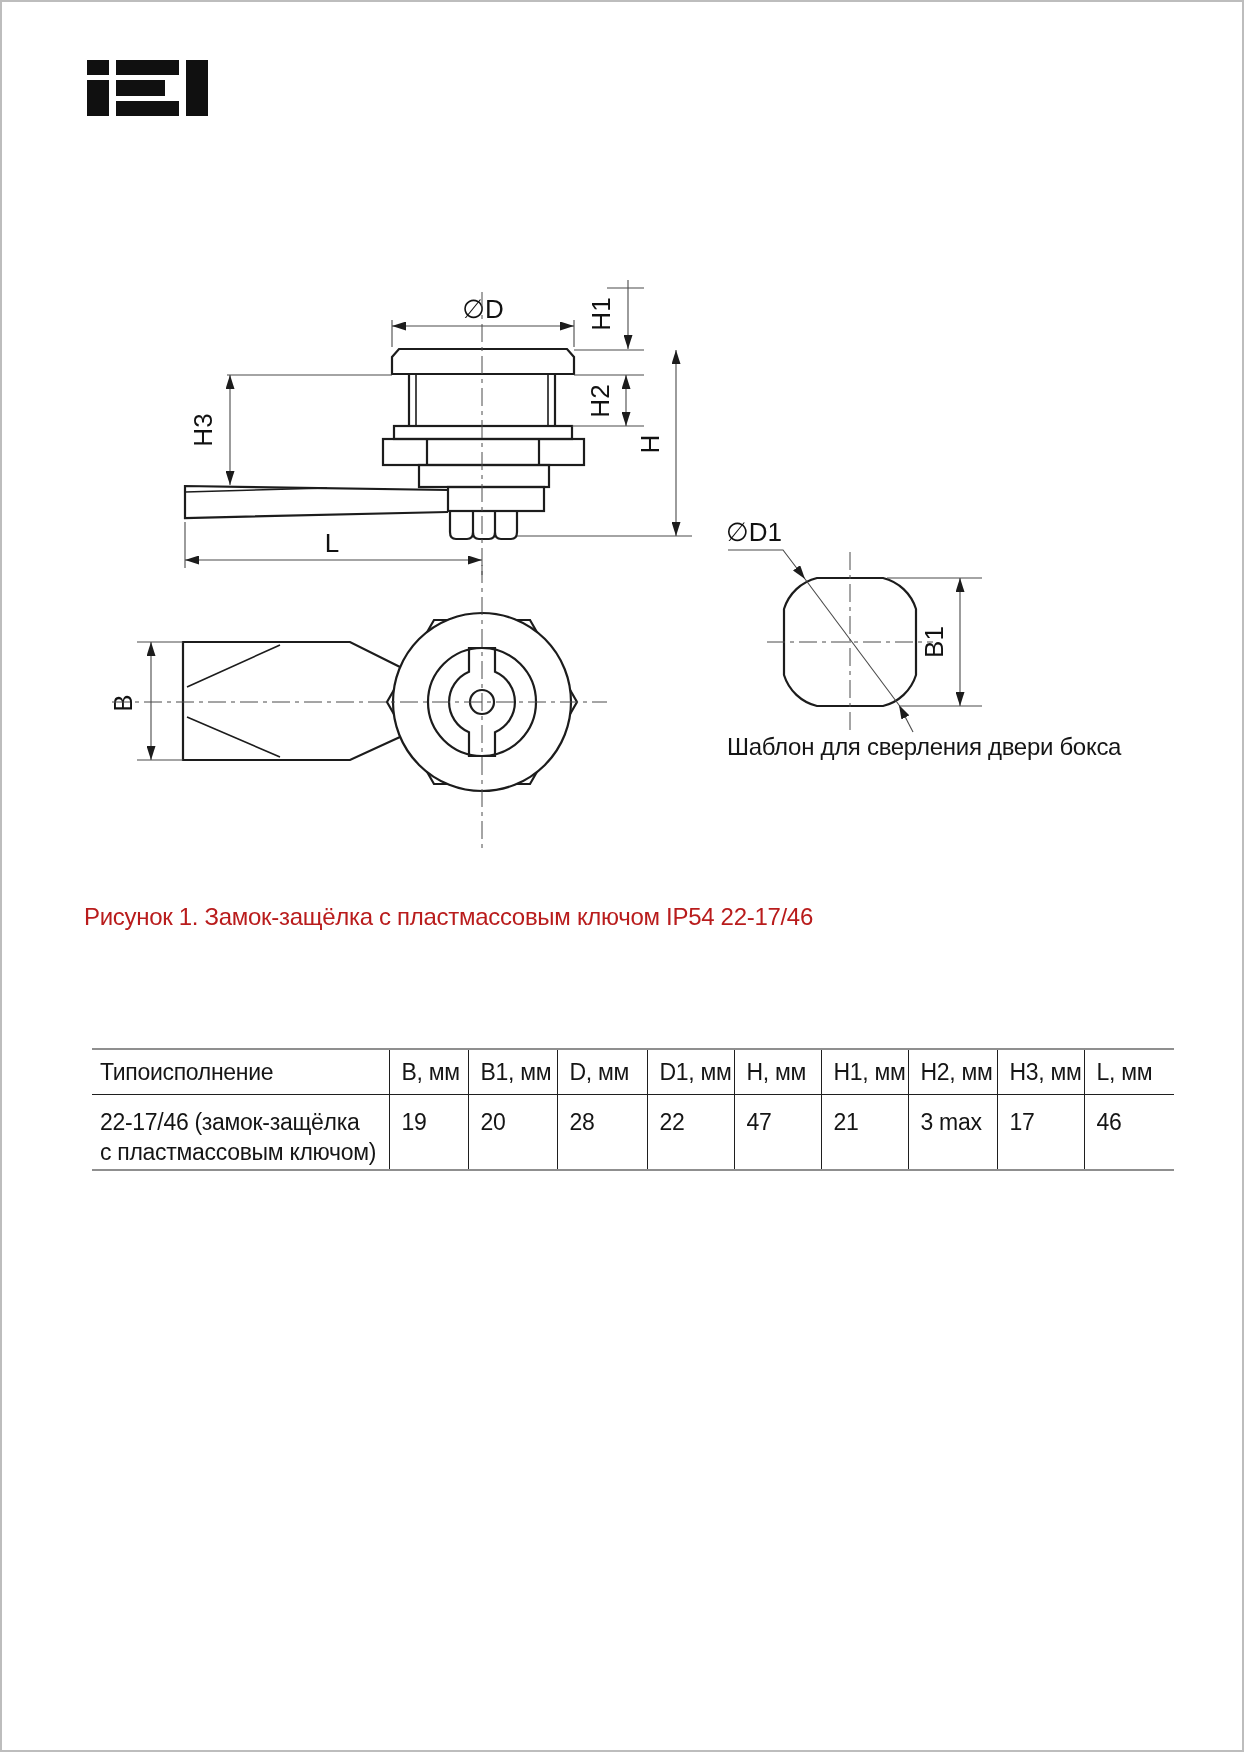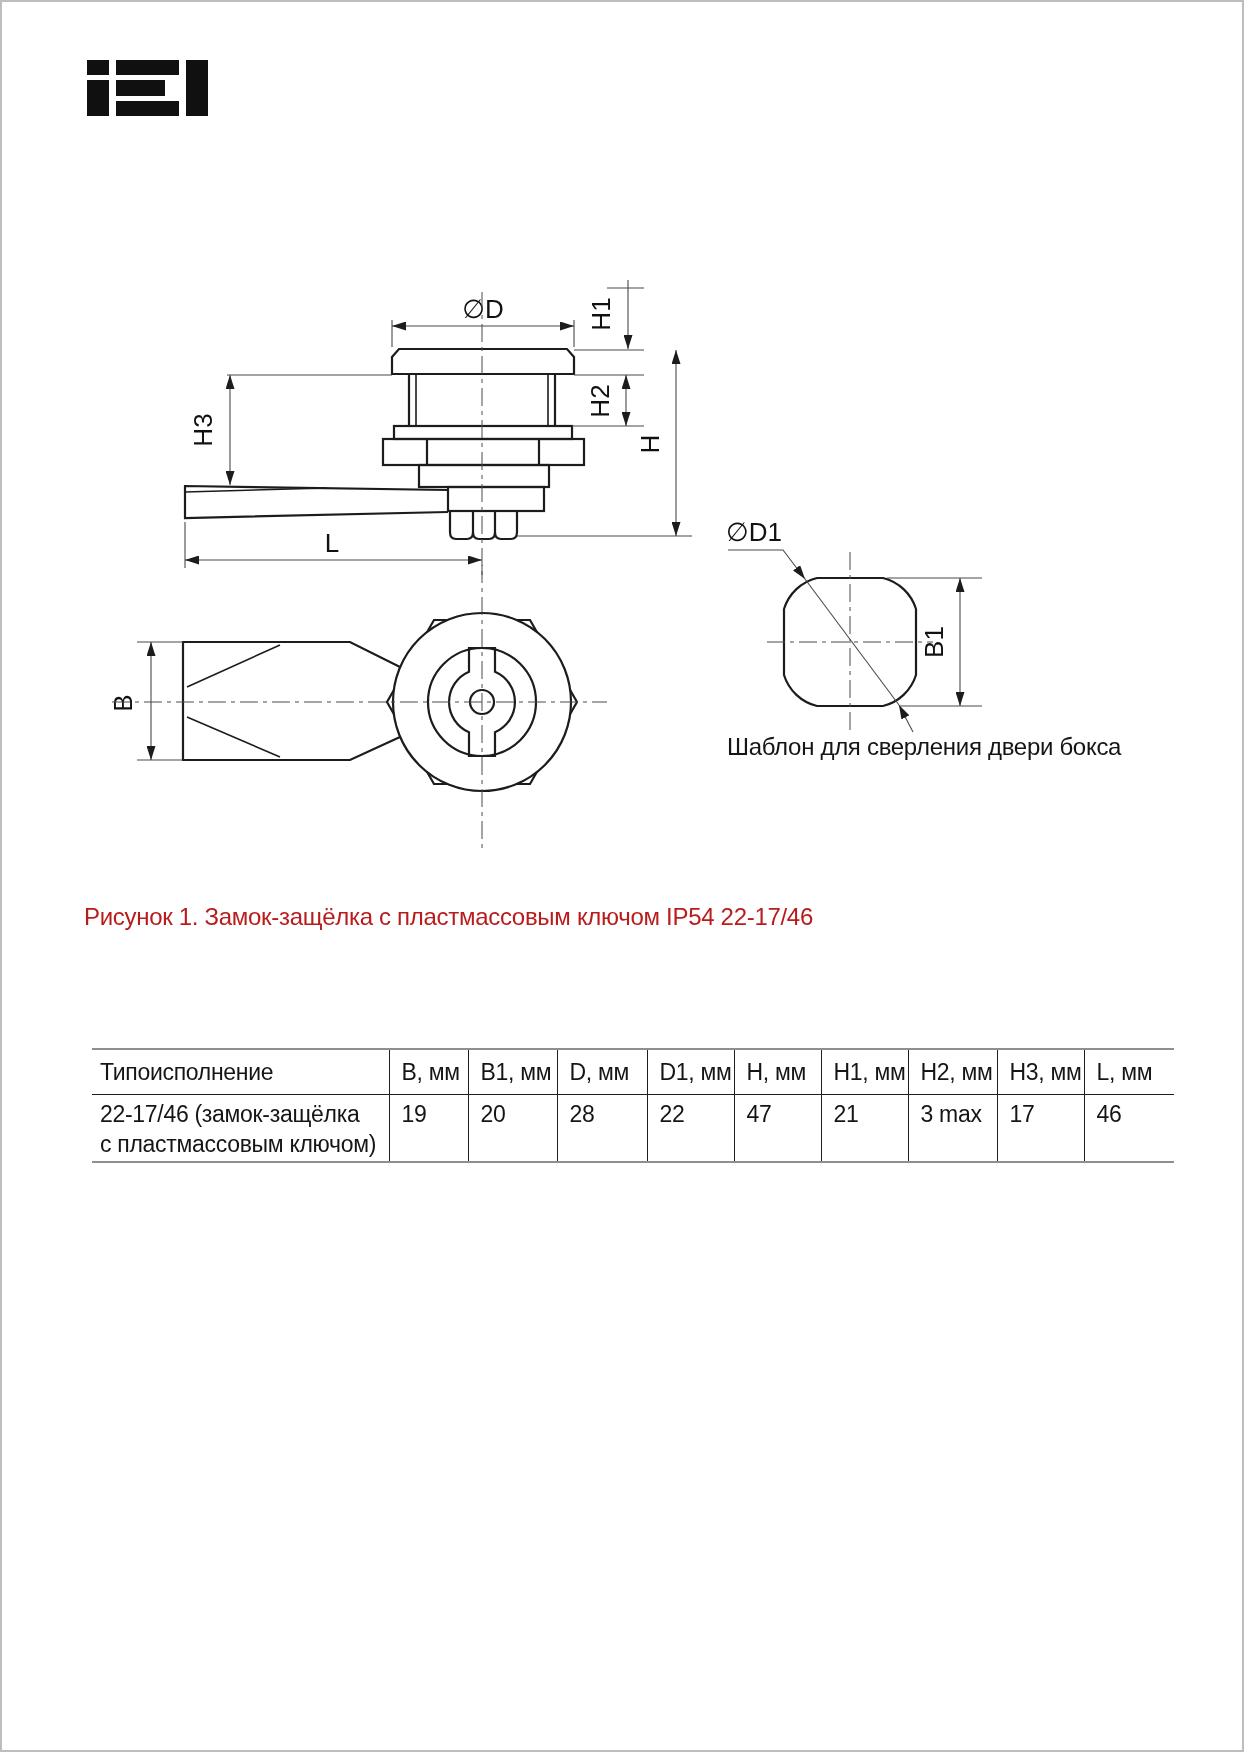--- a/index.html
+++ b/index.html
@@ -41,21 +41,21 @@
     border-collapse:collapse; table-layout:fixed;
     border-top:2px solid #8f8f8f; border-bottom:2px solid #8f8f8f;
     font-size:23px; letter-spacing:-0.3px; color:#151515;margin-left:12px;
   }
   table.dims th {
     font-weight:normal; text-align:left; vertical-align:middle;
     height:44px; padding:0 2px 0 12px;
     border-bottom:1.5px solid #1f1f1f;
   }
   table.dims td {
-    vertical-align:top; height:62px; padding:4px 2px 0 12px;
+    vertical-align:top; height:62px; padding:12px 2px 0 12px;
     line-height:30px;
   }
   table.dims th:first-child, table.dims td:first-child { padding-left:8px; }
   table.dims th + th, table.dims td + td { border-left:1.3px solid #1f1f1f; }
 </style>
 </head>
 <body>
 
 <div class="page">
 

